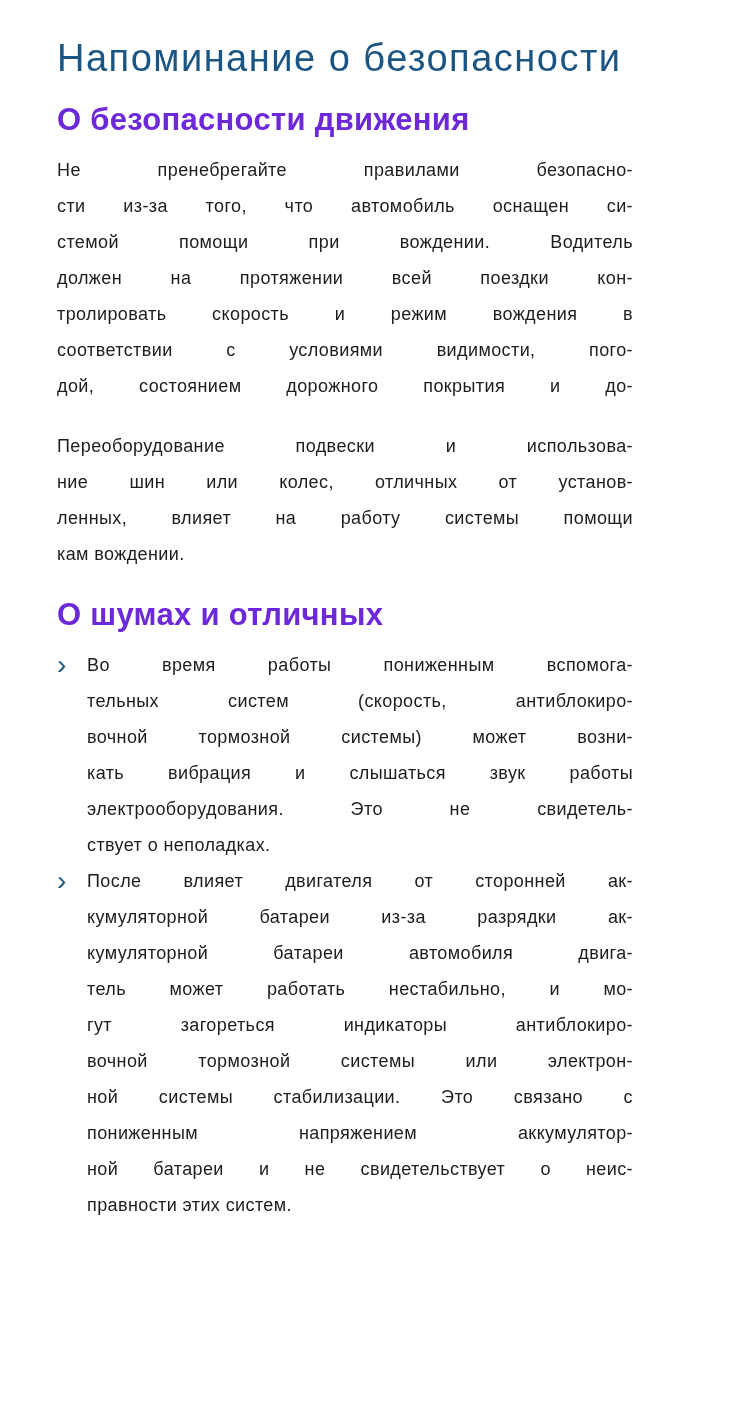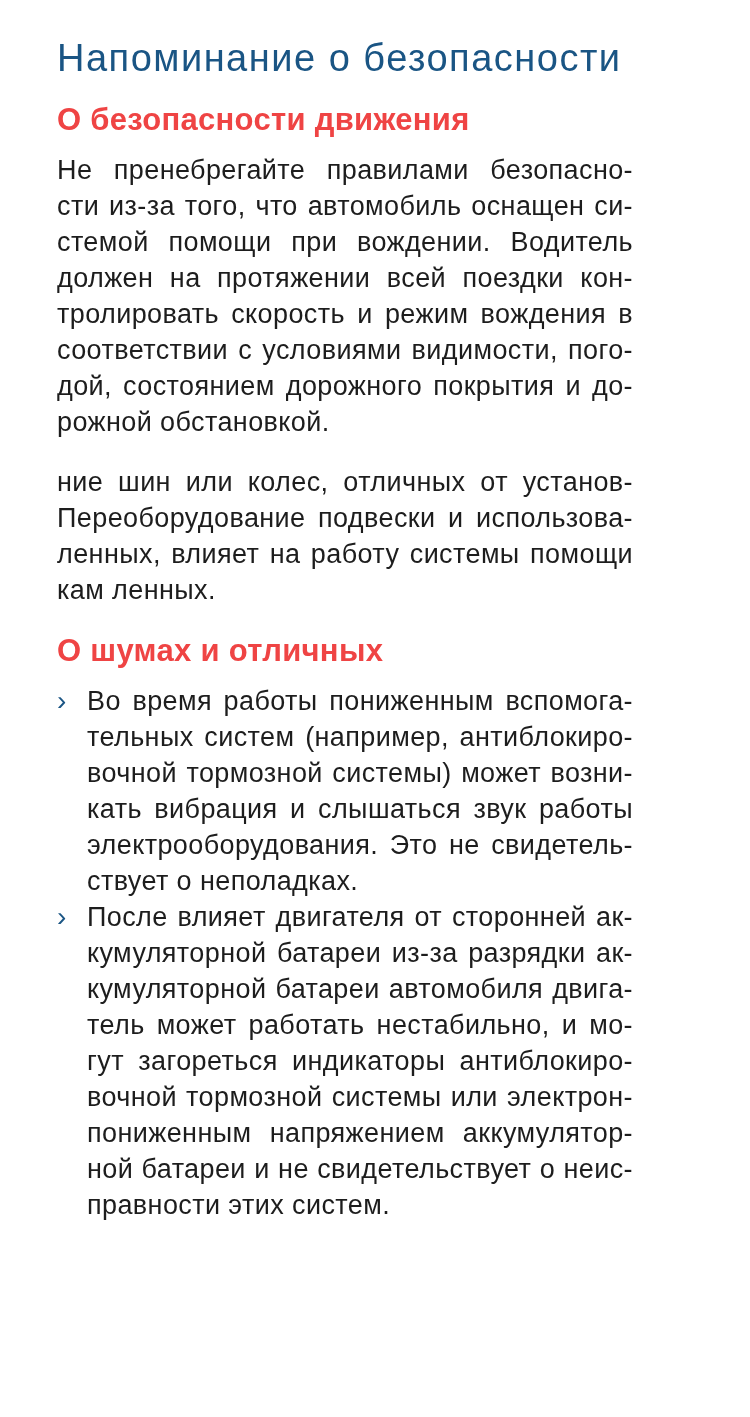--- a/index.html
+++ b/index.html
@@ -29,26 +29,26 @@
     line-height:46px;
     margin:4px 0 20px 0;
     white-space:nowrap;
   }
   .section{margin:0 0 24px 0;}
   .section-heading{
     font-size:31px;
     font-weight:700;
     line-height:38px;
     letter-spacing:0.3px;
-    color:#ef4444;
+    color:#6d28d9;
     margin:0 0 13px 0;
     white-space:nowrap;
   }
   .para{
-    font-size:27px;
+    font-size:18px;
     line-height:36px;
     letter-spacing:0.4px;
   }
   .jline{
     text-align:justify;
     text-align-last:justify;
     white-space:nowrap;
   }
   .jline.last{
     text-align-last:left;
@@ -84,57 +84,57 @@
   <section class="section">
     <h2 class="section-heading">О безопасности движения</h2>
     <div class="para">
         <div class="jline">Не пренебрегайте правилами безопасно-</div>
         <div class="jline">сти из-за того, что автомобиль оснащен си-</div>
         <div class="jline">стемой помощи при вождении. Водитель</div>
         <div class="jline">должен на протяжении всей поездки кон-</div>
         <div class="jline">тролировать скорость и режим вождения в</div>
         <div class="jline">соответствии с условиями видимости, пого-</div>
         <div class="jline">дой, состоянием дорожного покрытия и до-</div>
-        <div class="jline last">рожной обстановкой.</div>
       </div>
   </section>
 
   <section class="section">
     <div class="para">
+        <div class="jline">Переоборудование подвески и использова-</div>
         <div class="jline">ние шин или колес, отличных от установ-</div>
-        <div class="jline">Переоборудование подвески и использова-</div>
         <div class="jline">ленных, влияет на работу системы помощи</div>
-        <div class="jline last">кам ленных.</div>
+        <div class="jline last">кам вождении.</div>
       </div>
   </section>
 
   <section class="section">
     <h2 class="section-heading">О шумах и отличных</h2>
 
     <ul class="bullets">
       <li class="bullet-item">
         <span class="bullet-marker">›</span>
         <div class="para bullet-body">
             <div class="jline">Во время работы пониженным вспомога-</div>
-            <div class="jline">тельных систем (например, антиблокиро-</div>
+            <div class="jline">тельных систем (скорость, антиблокиро-</div>
             <div class="jline">вочной тормозной системы) может возни-</div>
             <div class="jline">кать вибрация и слышаться звук работы</div>
             <div class="jline">электрооборудования. Это не свидетель-</div>
             <div class="jline last">ствует о неполадках.</div>
           </div>
       </li>
       <li class="bullet-item">
         <span class="bullet-marker">›</span>
         <div class="para bullet-body">
             <div class="jline">После влияет двигателя от сторонней ак-</div>
             <div class="jline">кумуляторной батареи из-за разрядки ак-</div>
             <div class="jline">кумуляторной батареи автомобиля двига-</div>
             <div class="jline">тель может работать нестабильно, и мо-</div>
             <div class="jline">гут загореться индикаторы антиблокиро-</div>
             <div class="jline">вочной тормозной системы или электрон-</div>
+            <div class="jline">ной системы стабилизации. Это связано с</div>
             <div class="jline">пониженным напряжением аккумулятор-</div>
             <div class="jline">ной батареи и не свидетельствует о неис-</div>
             <div class="jline last">правности этих систем.</div>
           </div>
       </li>
     </ul>
   </section>
 
 </div>
 

